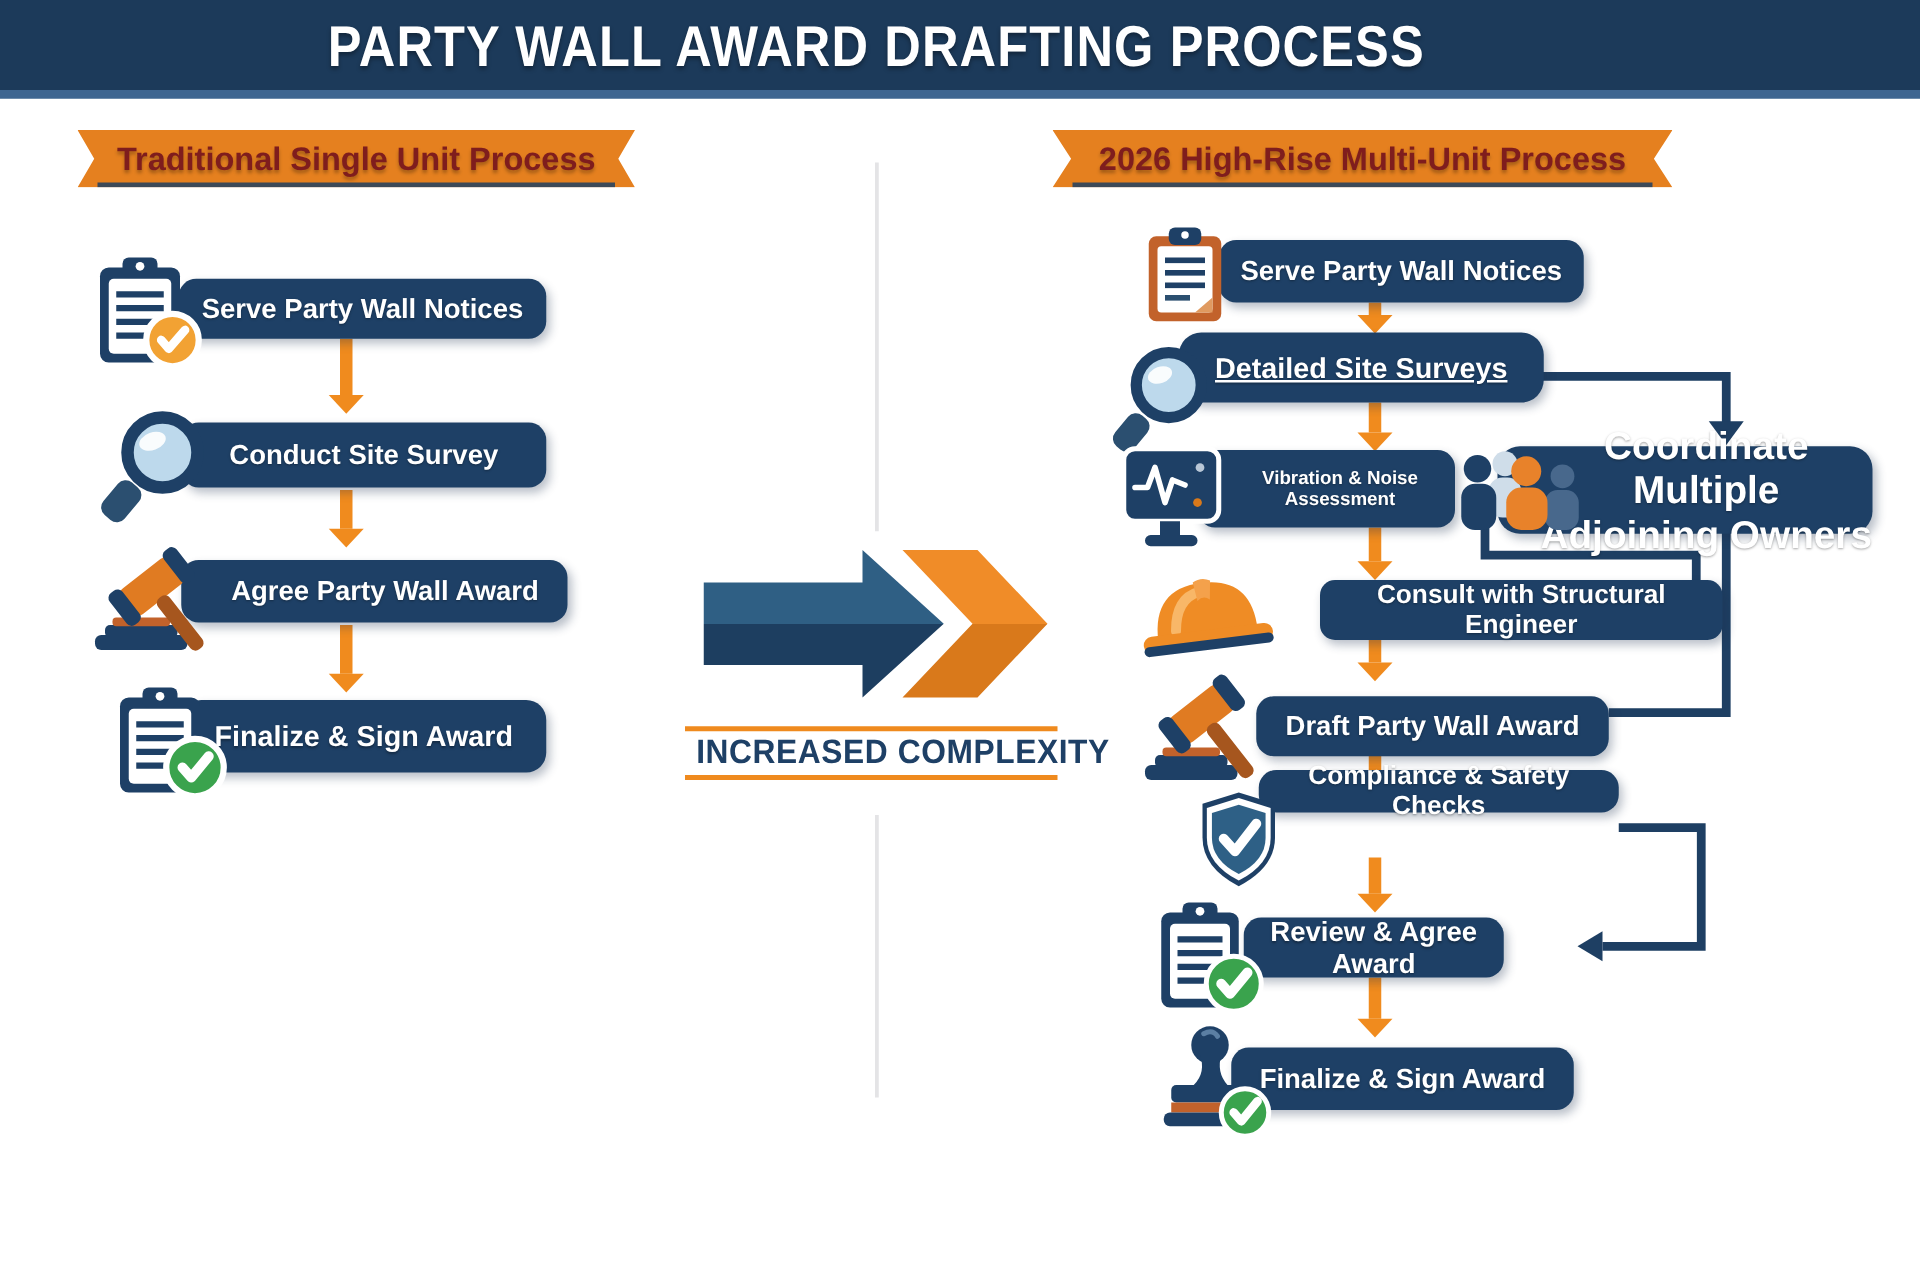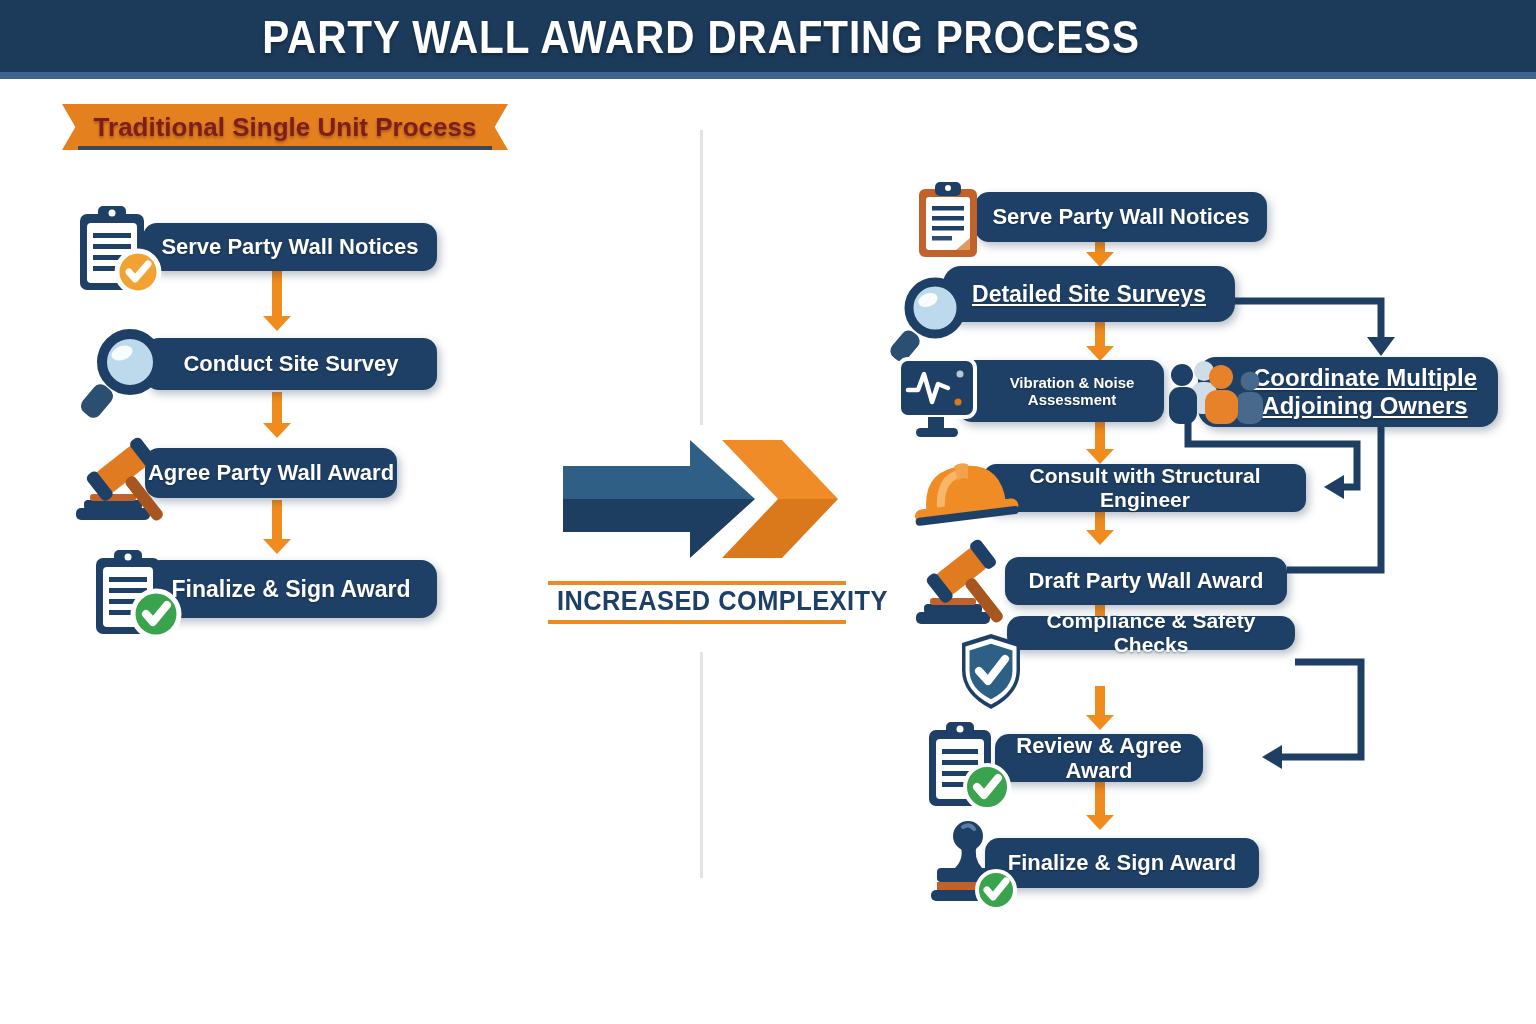--- a/index.html
+++ b/index.html
@@ -41,20 +41,23 @@
 <body>
 
 <div class="stage">
 
   <div class="title-bar"></div>
   <div class="title-strip"></div>
   <h1 class="main-title">PARTY WALL AWARD DRAFTING PROCESS</h1>
 
   <div class="ribbon" style="left:62px;top:104px;width:446px;">
     <span>Traditional Single Unit Process</span>
+  </div>
+  <div class="ribbon" style="left:842px;top:104px;width:496px;">
+    <span>2026 High-Rise Multi-Unit Process</span>
   </div>
 
   <div class="divider" style="left:700px;top:130px;height:295px;"></div>
   <div class="divider" style="left:700px;top:652px;height:226px;"></div>
 
   <svg class="conn" width="1536" height="1024" viewBox="0 0 1536 1024">
     <g fill="none" stroke="#1e3f63" stroke-width="7">
       <path d="M1233,301 H1381 V339"></path>
       <path d="M1188,421 V444 H1357 V487 H1344"></path>
       <path d="M1381,425 V570 H1287"></path>
@@ -87,21 +90,21 @@
   <div class="box" style="left:145px;top:338px;width:292px;height:52px;font-size:22px;">
     <span>Conduct Site Survey</span>
   </div>
   <svg class="icon" style="left:80px;top:326px;" width="92" height="92" viewBox="0 0 92 92">
     <rect x="6" y="58" width="22" height="34" rx="8" transform="rotate(40 17 75)" fill="#2b4f70"></rect>
     <circle cx="50" cy="36" r="28" fill="#bdd9ec" stroke="#1e4066" stroke-width="10"></circle>
     <ellipse cx="42" cy="27" rx="11" ry="7" fill="#fff" opacity=".9" transform="rotate(-20 42 27)"></ellipse>
   </svg>
   <div class="arr" style="left:272px;top:392px;height:31px;"></div>
 
-  <div class="box" style="left:145px;top:448px;width:252px;height:50px;font-size:22px;">
+  <div class="box" style="left:145px;top:448px;width:292px;height:50px;font-size:22px;padding-left:17px;">
     <span>Agree Party Wall Award</span>
   </div>
   <svg class="icon" style="left:70px;top:438px;" width="112" height="86" viewBox="0 0 112 86">
     <rect x="14" y="62" width="58" height="10" rx="4" fill="#1e4066"></rect>
     <rect x="20" y="56" width="46" height="7" rx="3" fill="#c2622b"></rect>
     <rect x="6" y="70" width="74" height="12" rx="5" fill="#1e4066"></rect>
     <g transform="rotate(-38 52 32)">
       <rect x="24" y="18" width="56" height="26" rx="9" fill="#e07b22"></rect>
       <rect x="18" y="15" width="13" height="32" rx="5" fill="#1e4066"></rect>
       <rect x="73" y="15" width="13" height="32" rx="5" fill="#1e4066"></rect>
@@ -175,36 +178,36 @@
   </div>
   <svg class="icon" style="left:896px;top:356px;" width="94" height="84" viewBox="0 0 94 84">
     <rect x="3" y="3" width="76" height="58" rx="9" fill="#1e4066" stroke="#fff" stroke-width="4"></rect>
     <polyline points="12,34 22,34 28,18 36,46 42,28 52,32" fill="none" stroke="#fff" stroke-width="4.5" stroke-linecap="round" stroke-linejoin="round"></polyline>
     <circle cx="64" cy="18" r="3.5" fill="#b9c7d6"></circle>
     <circle cx="62" cy="46" r="3.5" fill="#d9791b"></circle>
     <rect x="32" y="61" width="16" height="11" fill="#1e4066"></rect>
     <rect x="20" y="72" width="42" height="9" rx="4.5" fill="#1e4066"></rect>
   </svg>
 
-  <div class="box" style="left:1198px;top:357px;width:300px;height:70px;font-size:24px;border-radius:18px;padding-left:34px;box-sizing:border-box;text-decoration:underline;">
+  <div class="box" style="left:1198px;top:357px;width:300px;height:70px;font-size:31px;border-radius:18px;padding-left:34px;box-sizing:border-box;">
     <span>Coordinate Multiple Adjoining Owners</span>
   </div>
   <svg class="icon" style="left:1168px;top:360px;" width="102" height="64" viewBox="0 0 102 64">
     <circle cx="36" cy="11" r="10" fill="#cfdde9"></circle>
     <rect x="23" y="22" width="26" height="32" rx="11" fill="#cfdde9"></rect>
     <circle cx="14" cy="15" r="11" fill="#1e4066"></circle>
     <rect x="1" y="27" width="28" height="37" rx="11" fill="#1e4066"></rect>
     <circle cx="82" cy="21" r="9.5" fill="#48688c"></circle>
     <rect x="68" y="32" width="27" height="32" rx="10" fill="#48688c"></rect>
     <circle cx="53" cy="17" r="12" fill="#e8822a"></circle>
     <rect x="37" y="30" width="33" height="34" rx="12" fill="#e8822a"></rect>
   </svg>
   <div class="arr" style="left:1095px;top:422px;height:27px;"></div>
 
-  <div class="box" style="left:984px;top:464px;width:322px;height:48px;font-size:21px;border-radius:12px;">
+  <div class="box" style="left:1056px;top:464px;width:322px;height:48px;font-size:21px;border-radius:12px;">
     <span>Consult with Structural Engineer</span>
   </div>
   <svg class="icon" style="left:910px;top:452px;" width="110" height="80" viewBox="0 0 110 80">
     <g transform="rotate(-7 55 45)">
       <path d="M15,56 Q15,14 55,14 Q95,14 95,56 Z" fill="#ef8c25"></path>
       <path d="M30,50 Q33,24 52,21" fill="none" stroke="#f8b768" stroke-width="8" stroke-linecap="round"></path>
       <path d="M48,13 Q55,9 62,13 L60,28 Q55,24 50,28 Z" fill="#f4a14b"></path>
       <rect x="3" y="52" width="104" height="14" rx="7" fill="#ef8c25"></rect>
       <rect x="3" y="60" width="104" height="8" rx="4" fill="#1e4066"></rect>
     </g>

